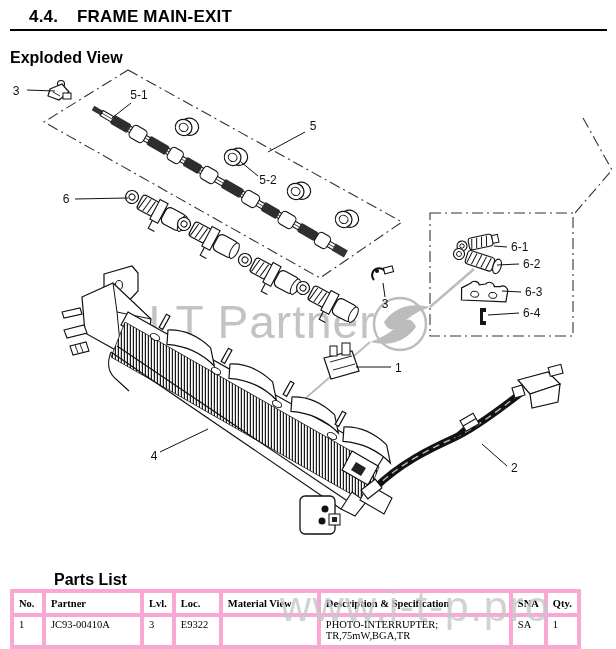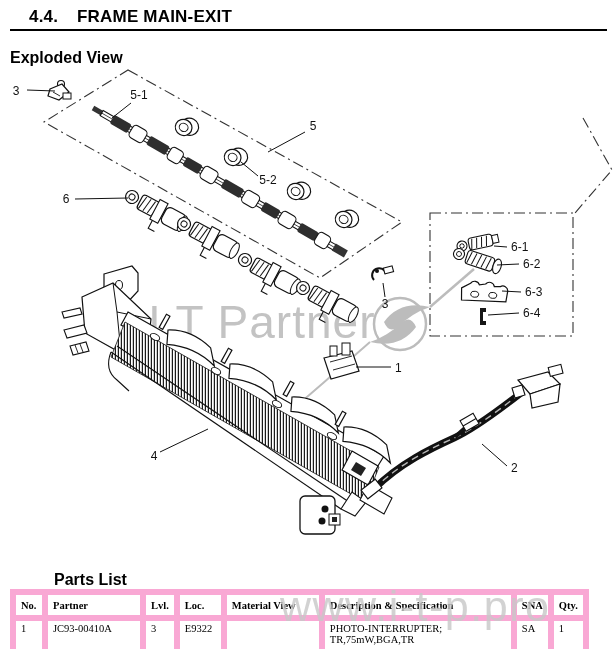--- a/index.html
+++ b/index.html
@@ -12,21 +12,21 @@
   .heading .num{display:inline-block;width:48px;}
   .rule{position:absolute;top:29px;left:10px;width:597px;height:0;border-top:2px solid #000;}
   .sublabel{position:absolute;left:10px;font-weight:bold;font-size:16px;}
   #exploded-label{top:49px;}
   #parts-label{top:571px;padding-left:44px;}
   table.parts{
     position:absolute;top:589px;left:10px;border-collapse:collapse;
     font-family:"Liberation Serif",serif;font-size:10.5px;table-layout:fixed;
     background:#fff;z-index:1;
   }
-  table.parts th,table.parts td{border:6px solid #f9a8d4;padding:2px 5px;text-align:left;vertical-align:top;overflow:hidden;}
+  table.parts th,table.parts td{border:4px solid #f9a8d4;padding:2px 5px;text-align:left;vertical-align:top;overflow:hidden;}
   table.parts th{font-weight:bold;height:16px;vertical-align:middle;white-space:nowrap;}
   table.parts td{height:24px;}
   table.parts tr.partial td{height:14px;}
   td.qty{text-align:right;padding-right:7px;}
   svg#diagram{position:absolute;top:0;left:0;z-index:5;pointer-events:none;}
 </style>
 </head>
 <body>
 
 <div class="heading">

